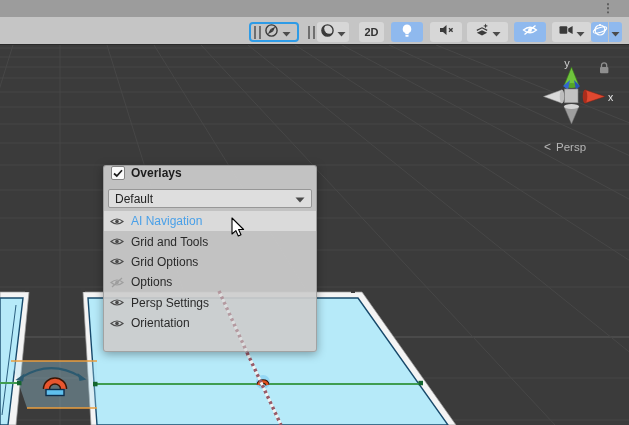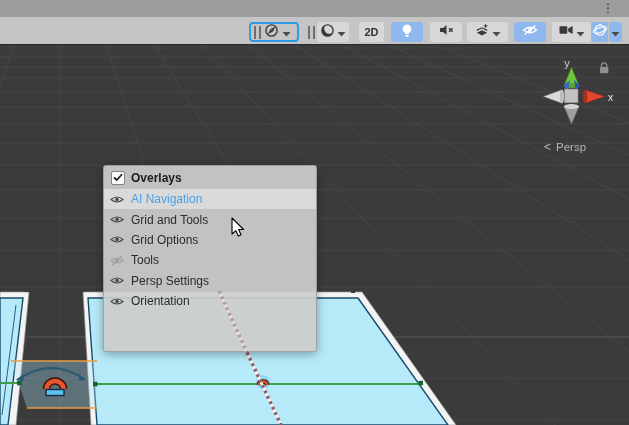--- a/index.html
+++ b/index.html
@@ -17,21 +17,21 @@
   .tgroup{position:absolute;top:5px;height:20px;border:2px solid #2e9be6;border-radius:4px;
           display:flex;align-items:center;box-sizing:border-box;gap:3px;padding:0 3px;}
   .handle{width:3px;height:13px;border-left:2px solid #6f6f6f;border-right:2px solid #6f6f6f;}
   .lbl2d{font-size:11px;font-weight:bold;color:#333;}
   
   #sceneSvg{position:absolute;left:0;top:0;z-index:0;}
   
   .menu{position:absolute;left:103px;top:165px;width:214px;height:187px;z-index:20;
         background:rgba(204,204,204,0.93);border:1px solid rgba(125,125,125,0.55);
         border-radius:3px;box-sizing:border-box;box-shadow:0 2px 10px rgba(0,0,0,0.35);}
-  .menu-header{height:23px;display:flex;align-items:center;gap:6px;padding-left:7px;}
+  .menu-header{height:23px;display:flex;gap:6px;padding-left:7px;}
   .menu-title{font-size:12px;font-weight:bold;color:#1c1c1c;}
   .checkbox{width:12px;height:12px;background:#fbfbfb;border:1px solid #848484;border-radius:2px;
             display:flex;align-items:center;justify-content:center;box-sizing:content-box;}
   .dropdown{height:17px;margin:0 4px 3px 4px;background:#dedede;border:1px solid #979797;
             border-radius:2px;display:flex;align-items:center;font-size:12px;color:#222;
             padding:0 6px;justify-content:space-between;}
   .mrow{height:20.4px;display:flex;align-items:center;gap:7px;padding-left:6px;
         font-size:12px;color:#2a2a2a;}
   .mrow.hl{background:rgba(218,218,218,0.98);color:#4aa0e8;}
   .mrow .eye{width:14px;display:flex;justify-content:center;}
@@ -296,20 +296,28 @@
   <div class="menu">
     <div class="menu-header">
       <span class="checkbox">
         <svg width="10" height="9">
             <path d="M1,4.5 L3.8,7 L9,1.2" stroke="#1d1d1d" stroke-width="1.7" fill="none"></path>
           </svg>
       </span>
       <span class="menu-title">Overlays</span>
     </div>
 
+    <div class="dropdown">
+      <span>Default</span>
+      <span>
+        <svg width="10" height="6">
+            <path d="M0.5,0.5 L9.5,0.5 L5,5.5 Z" fill="#4a4a4a"></path>
+          </svg>
+      </span>
+    </div>
 
     <div class="mrow hl">
       <span class="eye">
         <svg width="14" height="11" viewBox="-7 -5.5 14 11">
             <path d="M-6,0 Q0,-5 6,0 Q0,5 -6,0 Z" fill="none" stroke="#4a4a4a" stroke-width="1.2"></path>
             <circle r="1.8" fill="#4a4a4a"></circle>
           </svg>
       </span>
       <span>AI Navigation</span>
     </div>
@@ -332,21 +340,21 @@
       <span>Grid Options</span>
     </div>
     <div class="mrow">
       <span class="eye">
         <svg width="14" height="11" viewBox="-7 -5.5 14 11">
             <path d="M-6,0 Q0,-5 6,0 Q0,5 -6,0 Z" fill="none" stroke="#9e9e9e" stroke-width="1.2"></path>
             <circle r="1.8" fill="#9e9e9e"></circle>
             <path d="M-5,4.5 L5,-4.5" stroke="#9e9e9e" stroke-width="1.2"></path>
           </svg>
       </span>
-      <span>Tools</span>
+      <span>Options</span>
     </div>
     <div class="mrow">
       <span class="eye">
         <svg width="14" height="11" viewBox="-7 -5.5 14 11">
             <path d="M-6,0 Q0,-5 6,0 Q0,5 -6,0 Z" fill="none" stroke="#4a4a4a" stroke-width="1.2"></path>
             <circle r="1.8" fill="#4a4a4a"></circle>
           </svg>
       </span>
       <span>Persp Settings</span>
     </div>

